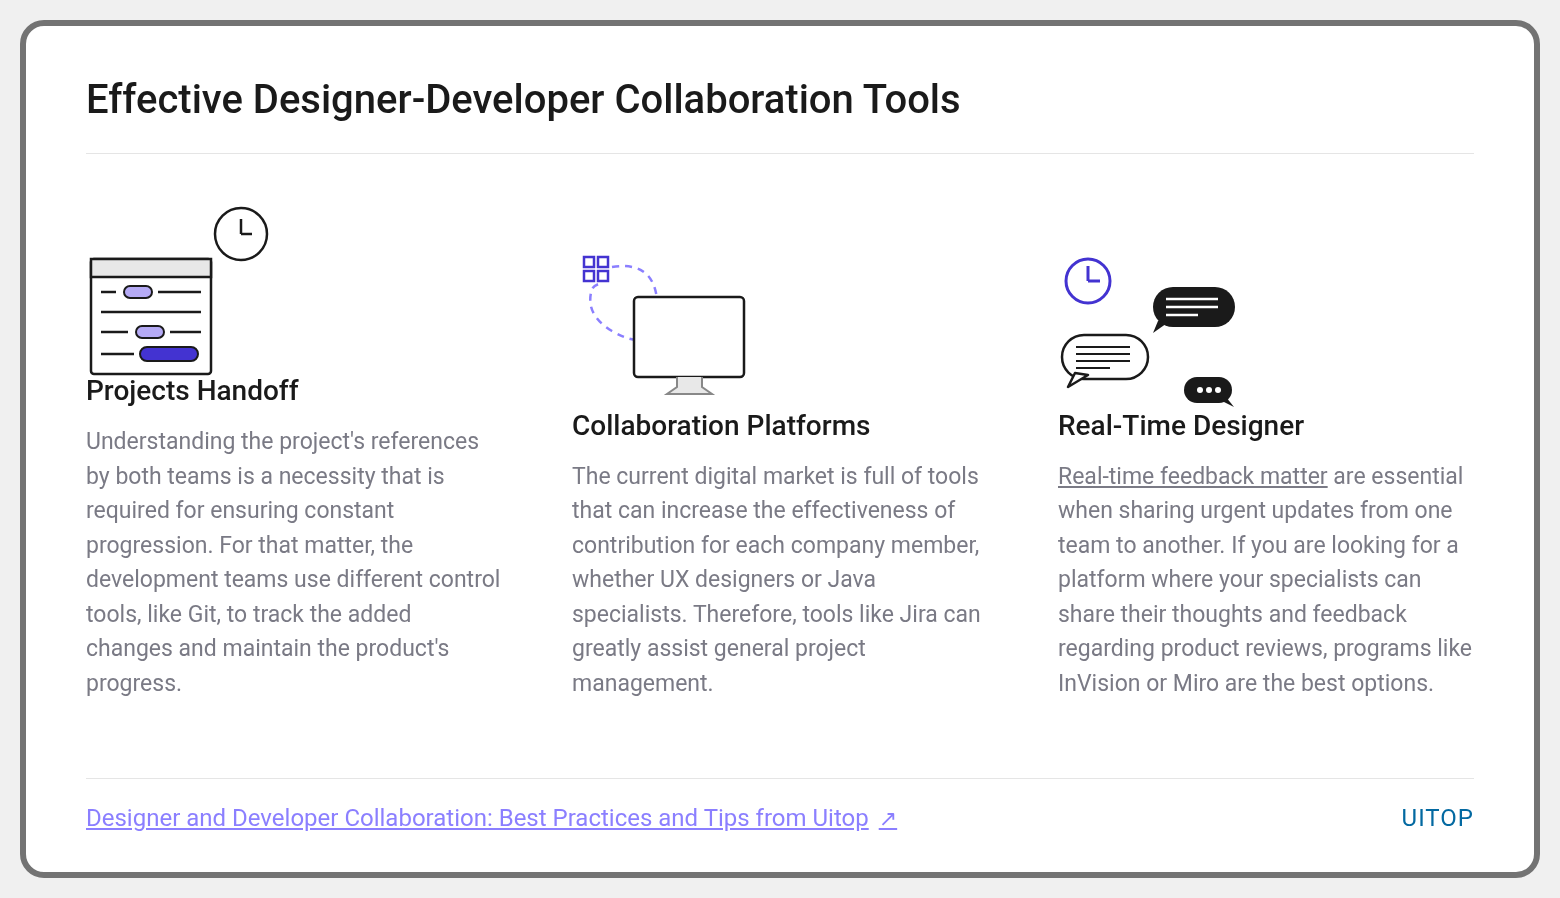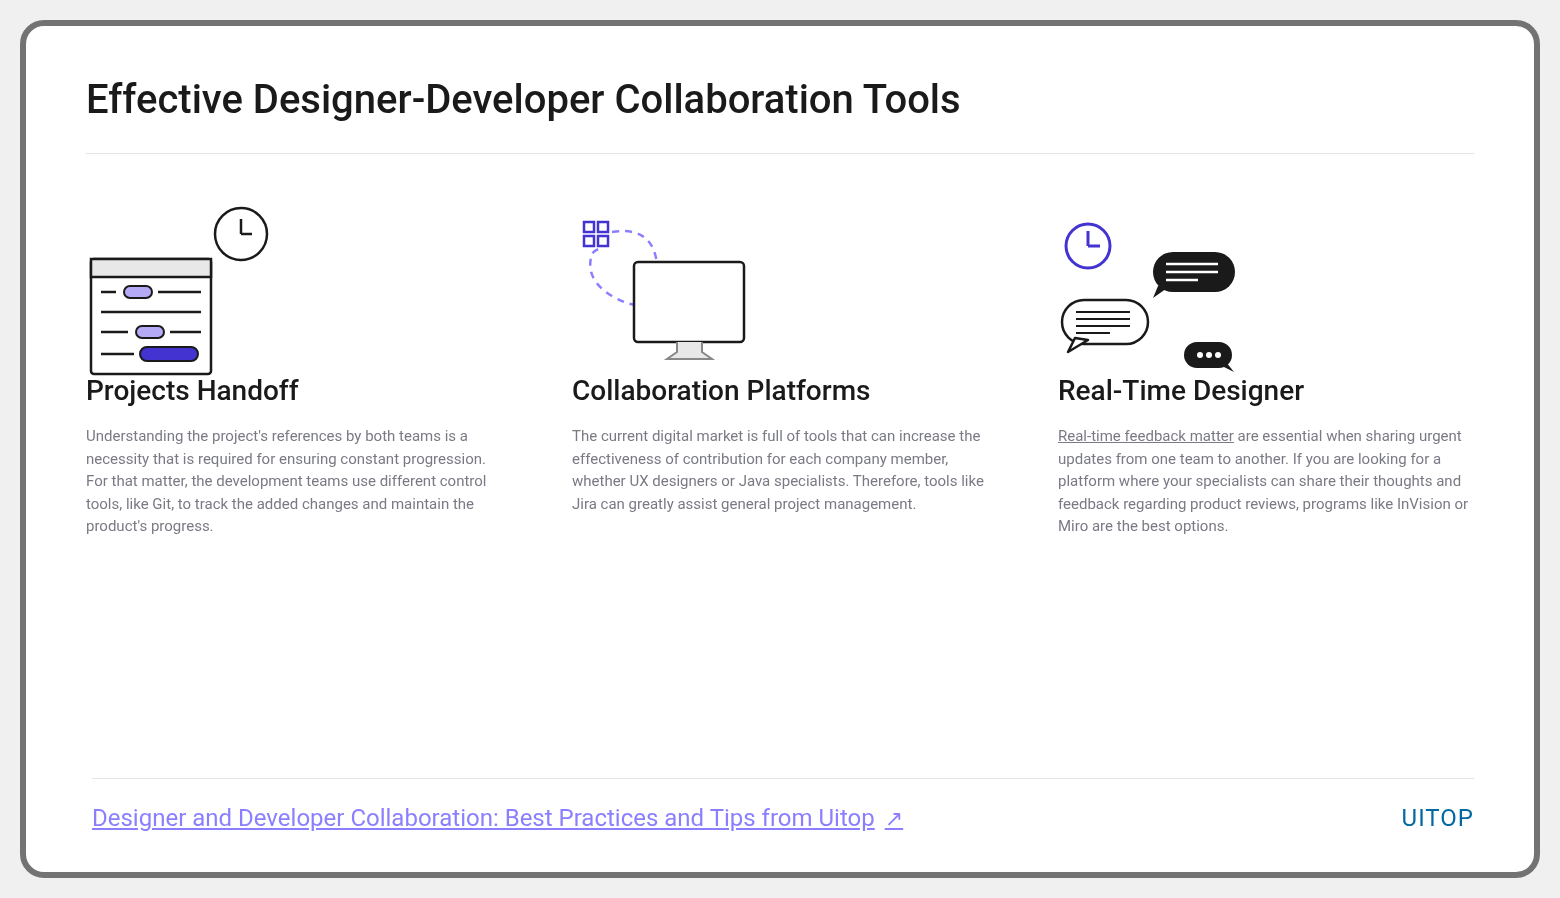--- a/index.html
+++ b/index.html
@@ -30,51 +30,52 @@
       margin-bottom: 30px;
     }
     .divider {
       border: none;
       border-top: 1px solid #e5e5e5;
       margin-bottom: 40px;
     }
     .columns {
       display: flex;
       gap: 70px;
+      align-items: flex-end;
     }
     .column {
       flex: 1;
     }
     .icon-area {
       height: 180px;
       display: flex;
       align-items: flex-start;
       justify-content: flex-start;
       padding-top: 10px;
     }
     .col-title {
       font-size: 28px;
       font-weight: 500;
       color: #1a1a1a;
       margin-bottom: 18px;
     }
     .col-text {
-      font-size: 15px;
+      font-size: 23px;
       line-height: 1.5;
       color: #7a7a85;
       font-weight: 400;
     }
     .inline-link {
       text-decoration: underline;
       color: #7a7a85;
     }
     .footer {
       position: absolute;
       bottom: 40px;
-      left: 66px;
+      left: 60px;
       right: 60px;
     }
     .footer-divider {
       border: none;
       border-top: 1px solid #e5e5e5;
       margin-bottom: 25px;
     }
     .footer-row {
       display: flex;
       justify-content: space-between;

